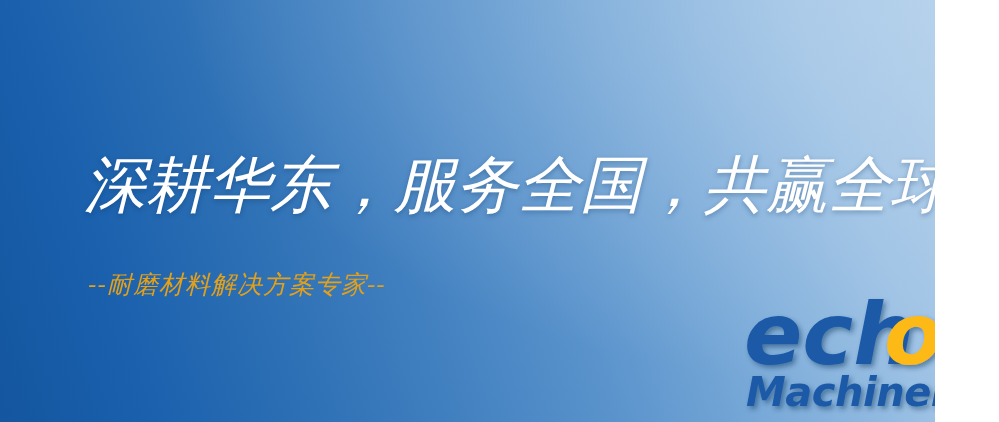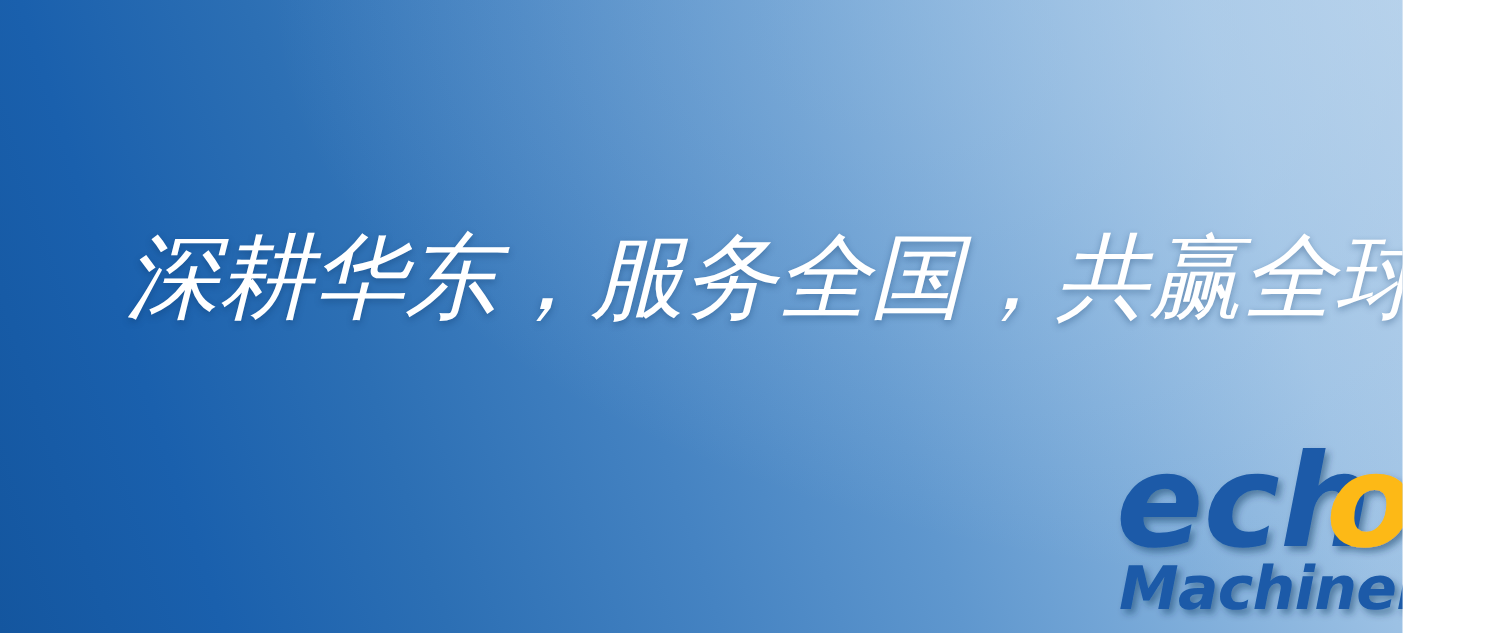--- a/index.html
+++ b/index.html
@@ -118,20 +118,21 @@
 </style>
 </head>
 <body>
 
 <div class="banner">
 
   <div class="banner-sheen"></div>
 
   <div class="headline">深耕华东，服务全国，共赢全球</div>
 
+  <div class="subtitle">--耐磨材料解决方案专家--</div>
 
   <div class="logo">
     <svg viewBox="0 0 252 122" xmlns="http://www.w3.org/2000/svg" aria-hidden="true">
       <defs>
         <filter id="logoShadow" x="-30%" y="-30%" width="180%" height="180%">
           <feDropShadow dx="2.5" dy="3" stdDeviation="2.5" flood-color="#0d2e55" flood-opacity="0.45"></feDropShadow>
         </filter>
       </defs>
 
       <g filter="url(#logoShadow)">

